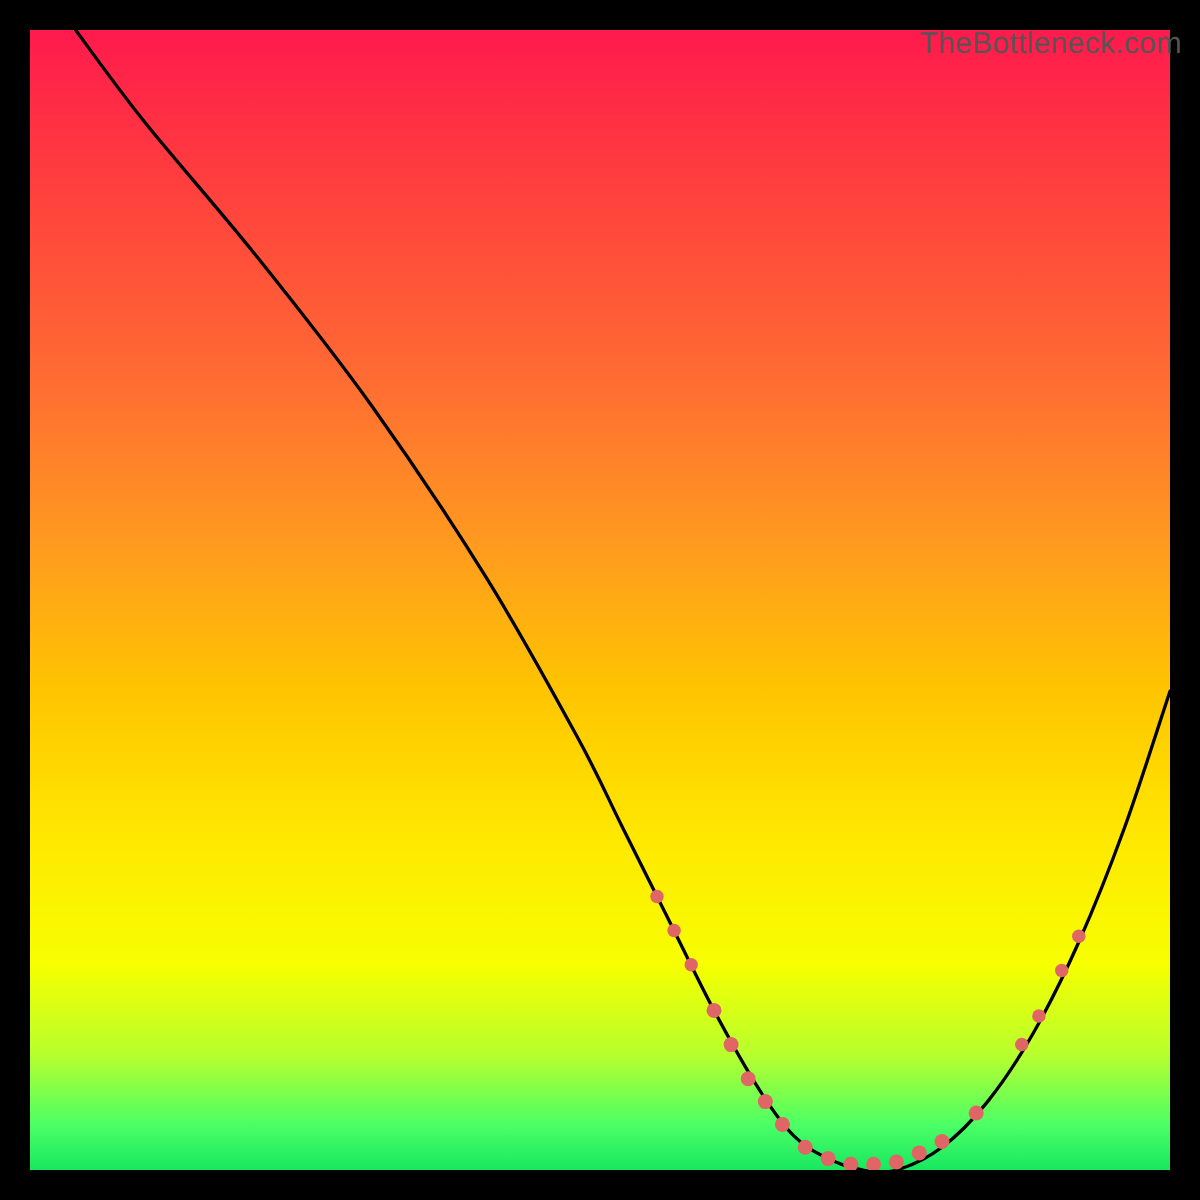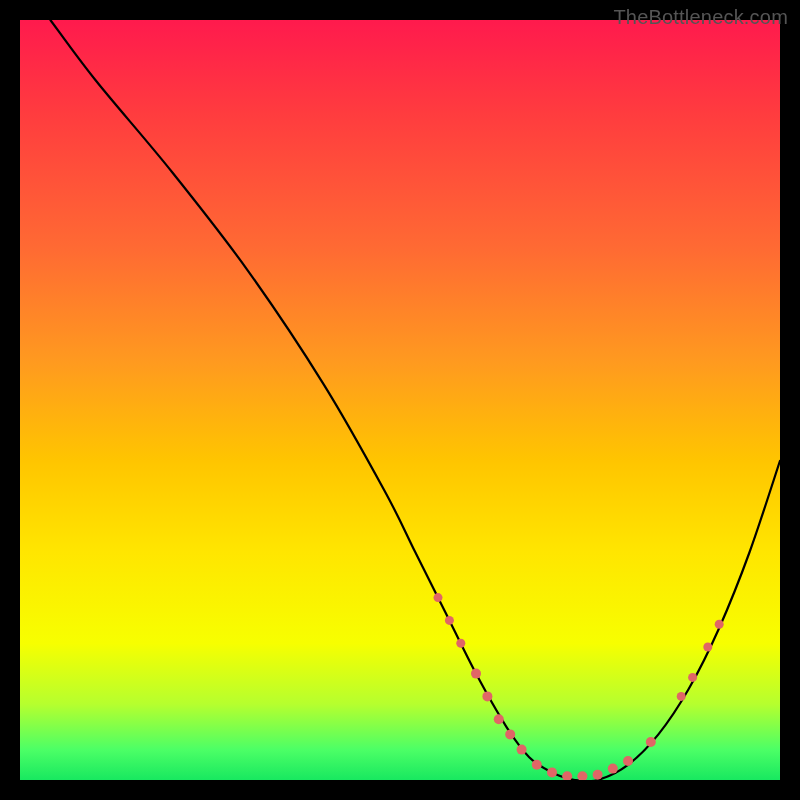--- a/index.html
+++ b/index.html
@@ -50,21 +50,21 @@
   }
   svg.curve {
     position: absolute;
     left: 0;
     top: 0;
     width: 760px;
     height: 760px;
   }
   .watermark {
     position: absolute;
-    top: 6px;
+    top: 18px;
     right: 12px;
     color: #555;
     font-size: 20px;
     font-weight: 500;
     letter-spacing: 0.2px;
   }
 </style>
 </head>
 <body>
 

